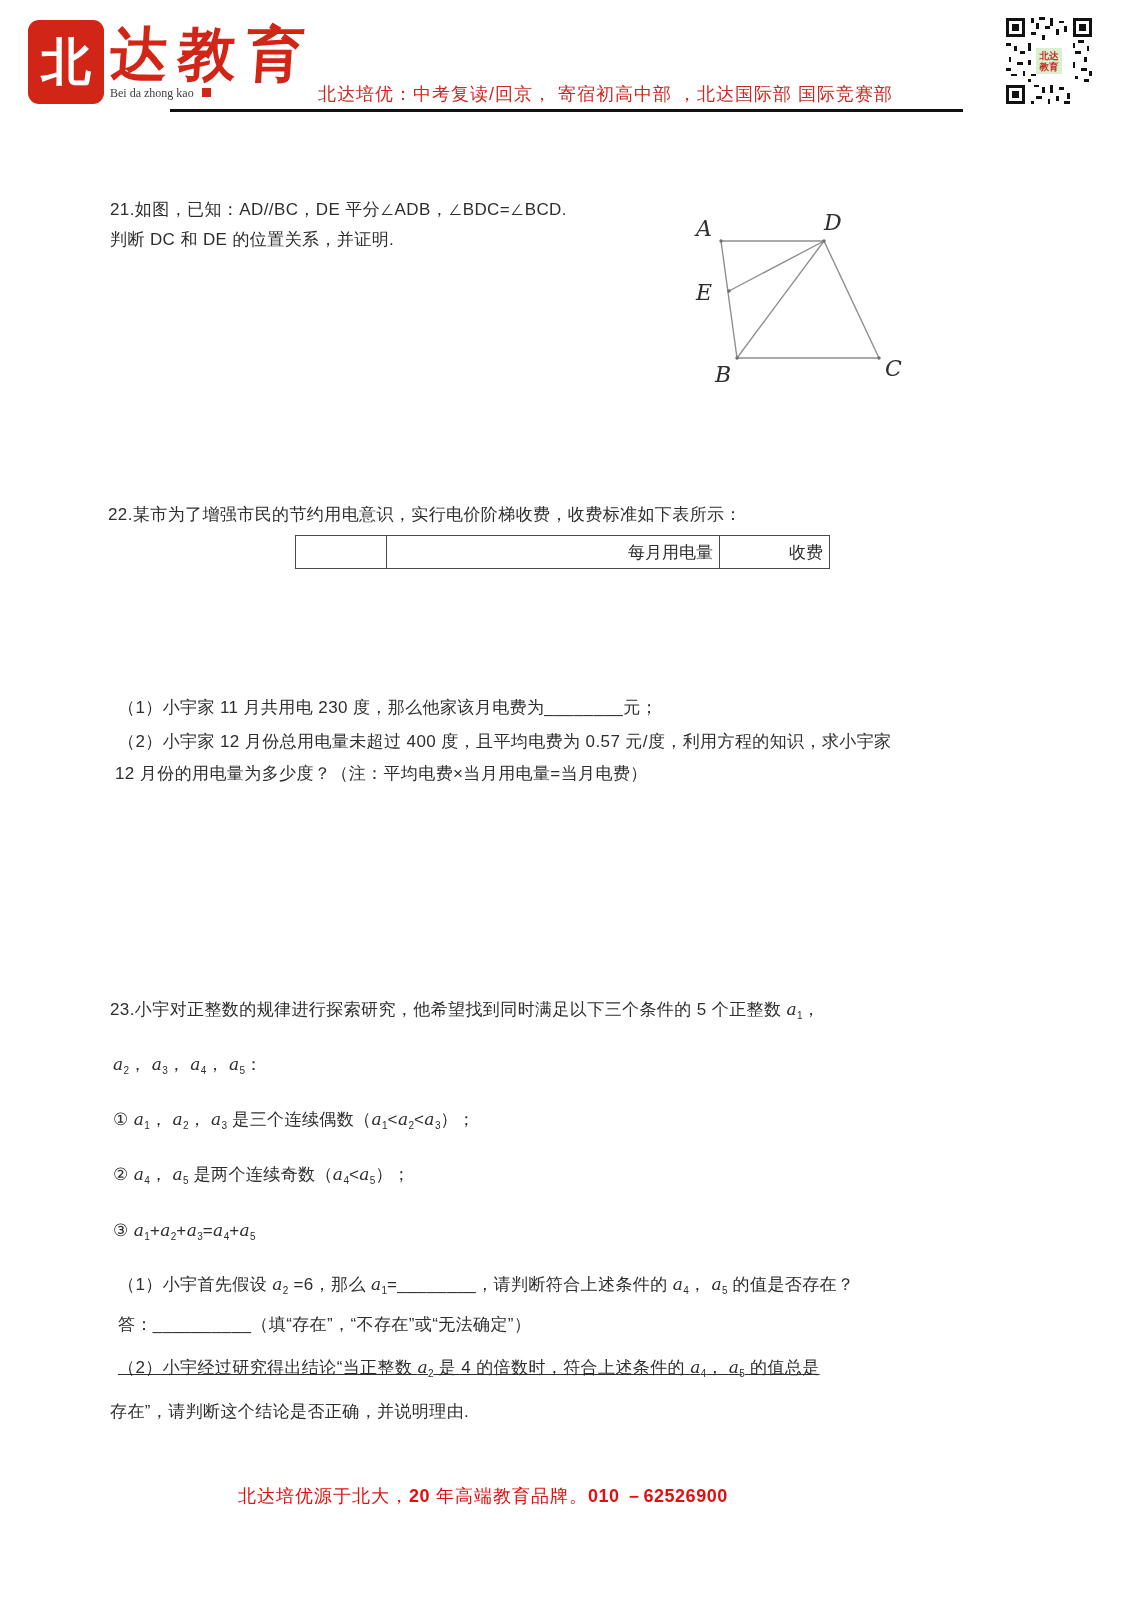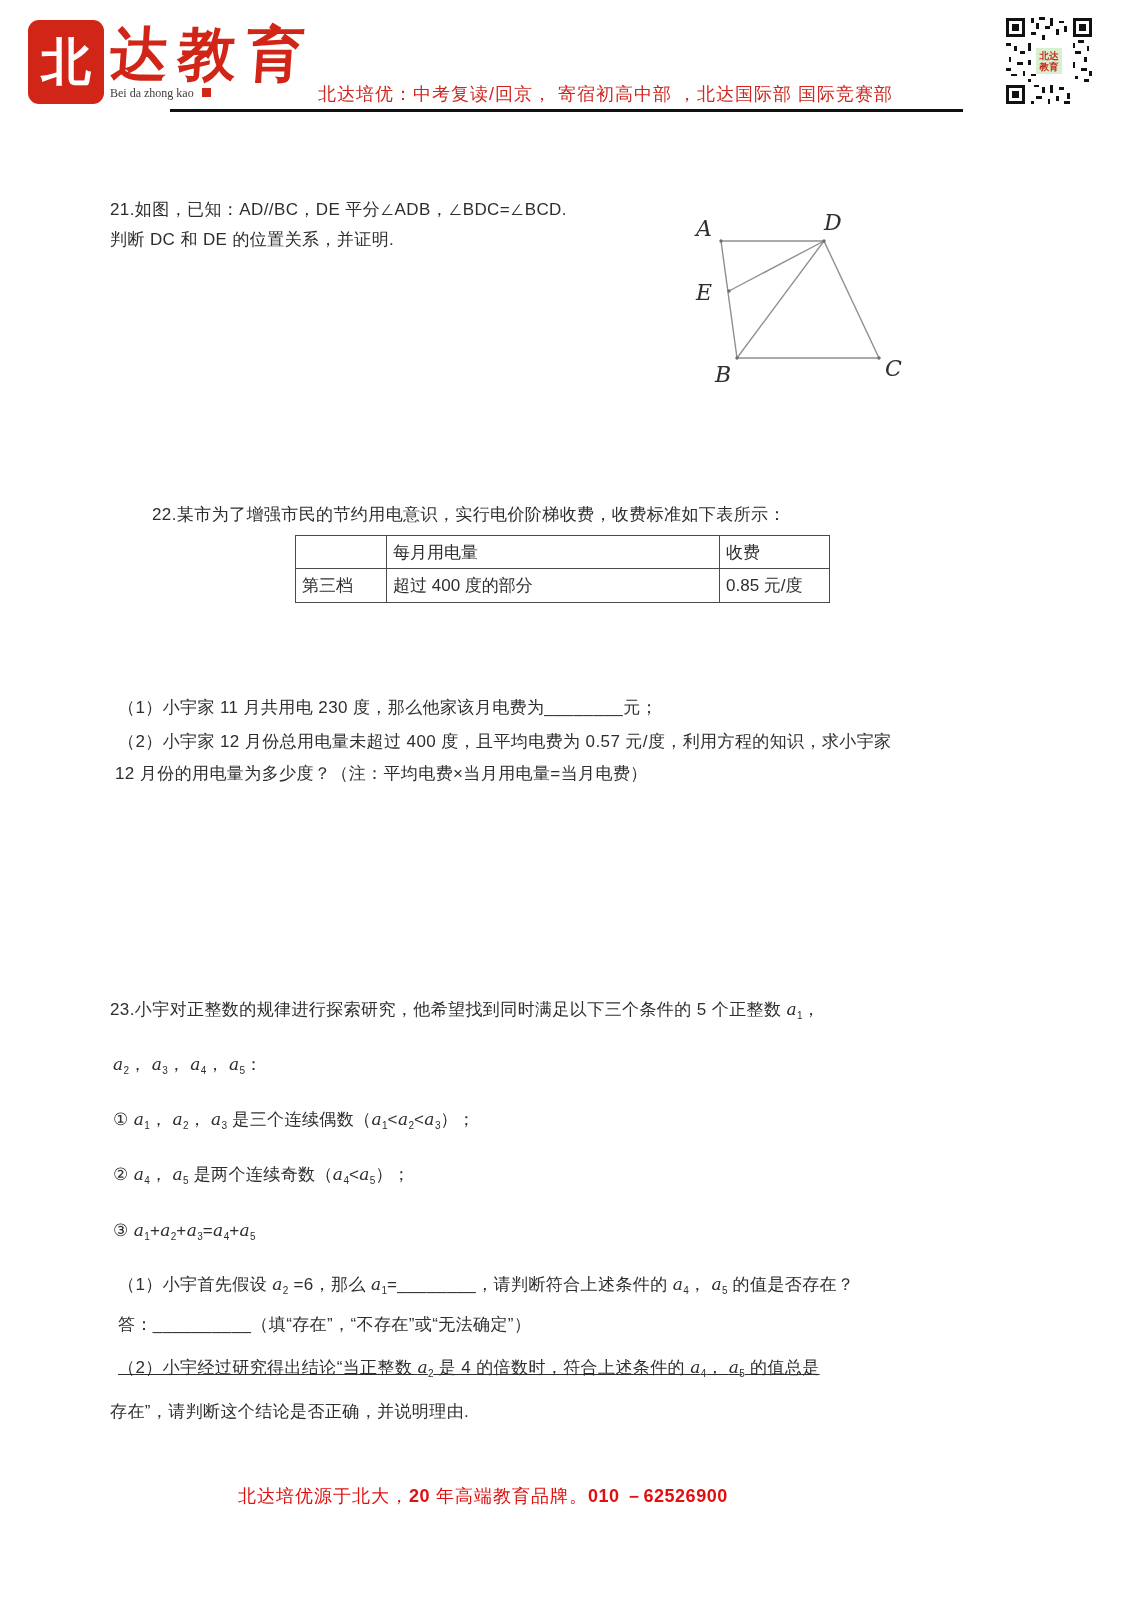--- a/index.html
+++ b/index.html
@@ -23,21 +23,21 @@
   .brand-sub .sq { display:inline-block; width:9px; height:9px; background:#d12517;
                    margin-left:8px; }
   .tagline { position:absolute; left:318px; top:82px; font-size:18px; color:#cf2720;
              white-space:nowrap; letter-spacing:1px;text-align:center; }
   .hline { position:absolute; left:170px; top:109px; width:793px; height:3px;
            background:#111; }
 
   
   .etable { position:absolute; left:295px; top:535px; border-collapse:collapse;
             font-size:17px; color:#2e2e2e; }
-  .etable td { border:1.6px solid #4a4a4a; text-align:left; padding:0 6px; }
+  .etable td { border:1.6px solid #4a4a4a; text-align:right; padding:0 6px; }
   .etable .c0 { width:78px;  height:32px; }
   .etable .c1 { width:320px; }
   .etable .c2 { width:97px; }
   .etable tr.r { height:34px; }
 
   
   .fig { position:absolute; left:658px; top:192px; }
   .fig text { font-family:"DejaVu Serif", serif; font-style:italic; font-size:22px;
               fill:#2f2f2f; }
   .footer { position:absolute; left:238px; top:1484px; font-size:18px; color:#e01010;
@@ -136,33 +136,28 @@
       <circle cx="79" cy="166" r="1.7"></circle>
     <circle cx="221" cy="166" r="1.7"></circle>
   </g>
   <text x="38" y="44">A</text>
   <text x="166" y="38">D</text>
   <text x="38" y="108">E</text>
   <text x="57" y="190">B</text>
   <text x="227" y="184">C</text>
 </svg>
 
-<div class="line" style="left:108px; top:503px;margin-left:44px;">22.某市为了增强市民的节约用电意识，实行电价阶梯收费，收费标准如下表所示：</div>
+<div class="line" style="left:108px; top:503px;">22.某市为了增强市民的节约用电意识，实行电价阶梯收费，收费标准如下表所示：</div>
 
 <table class="etable">
   <tbody>
     <tr>
       <td class="c0"></td>
       <td class="c1">每月用电量</td>
       <td class="c2">收费</td>
-    </tr>
-    <tr class="r">
-      <td>第三档</td>
-      <td>超过 400 度的部分</td>
-      <td>0.85 元/度</td>
     </tr>
   </tbody>
 </table>
 
 <div class="line" style="left:118px; top:696px;text-align:right;">（1）小宇家 11 月共用电 230 度，那么他家该月电费为________元；</div>
 <div class="line" style="left:118px; top:730px;">（2）小宇家 12 月份总用电量未超过 400 度，且平均电费为 0.57 元/度，利用方程的知识，求小宇家</div>
 <div class="line" style="left:115px; top:762px;">12 月份的用电量为多少度？（注：平均电费×当月用电量=当月电费）</div>
 
 <div class="line" style="left:110px; top:998px;">23.小宇对正整数的规律进行探索研究，他希望找到同时满足以下三个条件的 5 个正整数 <i class="v">a</i><sub>1</sub>，</div>
 <div class="line" style="left:113px; top:1053px;"><i class="v">a</i><sub>2</sub>， <i class="v">a</i><sub>3</sub>， <i class="v">a</i><sub>4</sub>， <i class="v">a</i><sub>5</sub>：</div>

